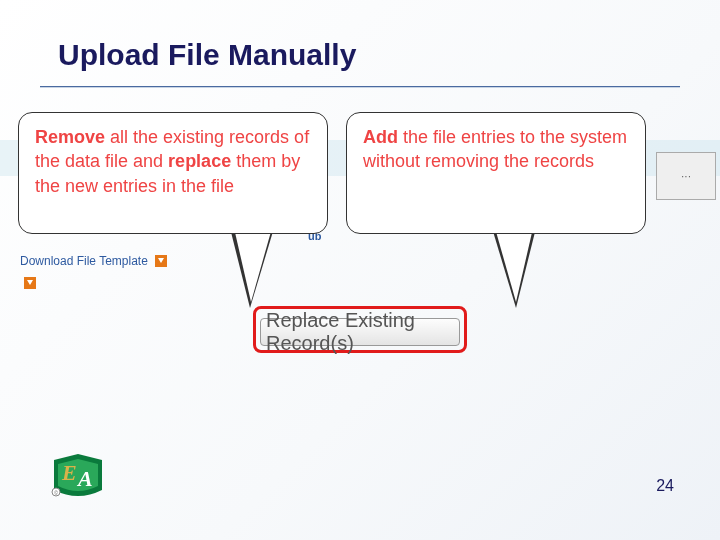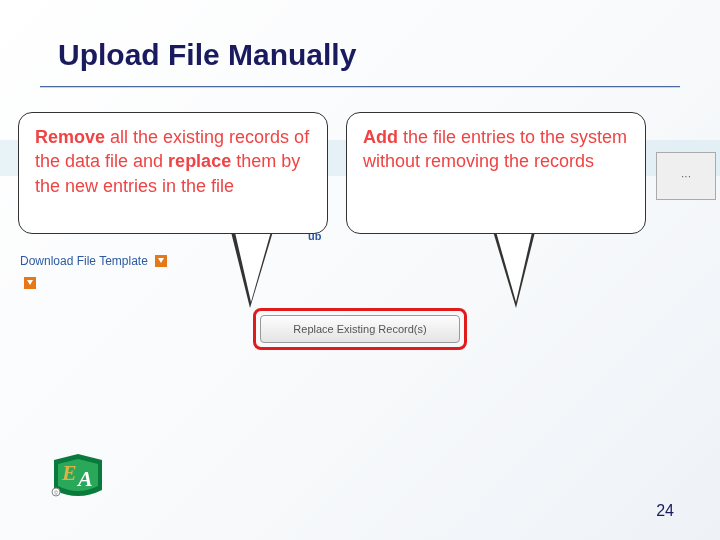--- a/index.html
+++ b/index.html
@@ -152,22 +152,22 @@
     top: 306px;
     width: 520px;
     height: 46px;
     display: flex;
     gap: 36px;
     align-items: center;
     justify-content: center;
   }
   .btn {
     border-radius: 4px;
-    font-size: 11px;
-    padding: 6px 20px;
+    font-size: 20px;
+    padding: 6px 5px;
     display: inline-flex;
     align-items: center;
     justify-content: center;
     height: 28px;
   }
   .btn-replace {
     background: linear-gradient(#fdfdfd, #e4e4e4);
     border: 1px solid #999;
     color: #555;
     width: 200px;
@@ -193,21 +193,21 @@
     bottom: 40px;
     width: 60px;
     height: 50px;
   }
   .logo svg { width: 100%; height: 100%; }
 
   
   .pagenum {
     position: absolute;
     right: 46px;
-    bottom: 20px;
+    bottom: 45px;
     font-size: 16px;
     color: #1a1a5e;
     margin-left: 20px;
   }
 </style>
 </head>
 <body>
 
 <div class="slide">
 

